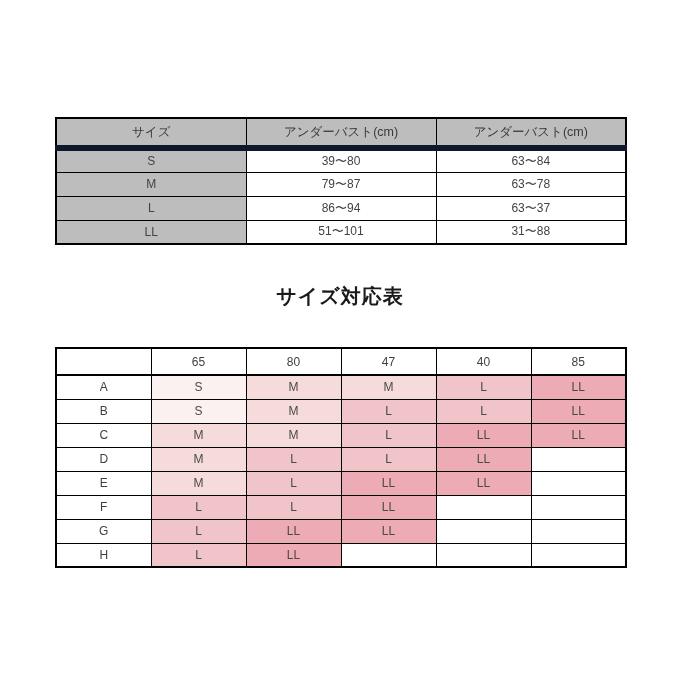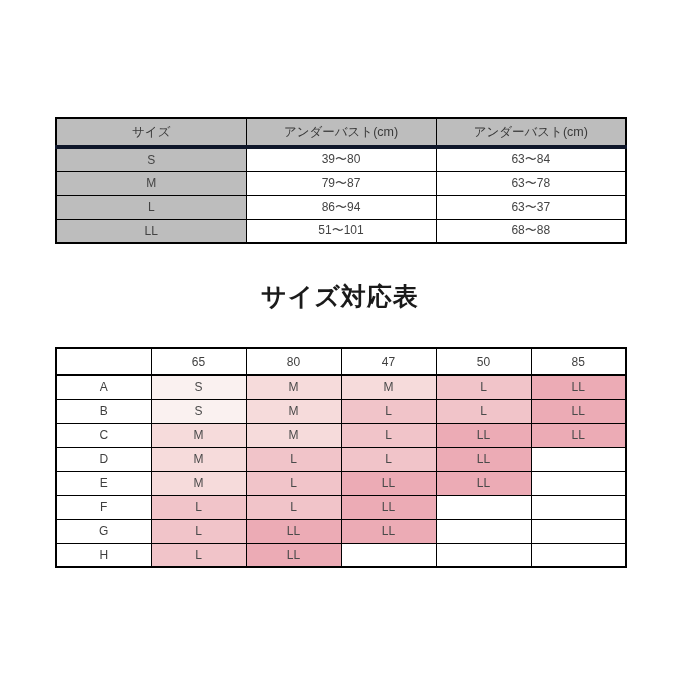--- a/index.html
+++ b/index.html
@@ -27,34 +27,34 @@
     color: #434343;
     overflow: hidden;
     white-space: nowrap;
   }
 
   
   #spec-table { left: 55px; top: 117px; width: 570px; border: 2px solid #000; }
   #spec-table thead th {
     background: #bdbdbd;
     height: 26px;
-    border-bottom: 4px solid #0f172a;
+    border-bottom: 6px solid #0f172a;
     font-size: 12.5px;
     color: #3a3a3a;
     margin-top: 18px;
   }
   #spec-table tbody tr { height: 24px; }
   #spec-table tbody th { background: #bdbdbd; }
 
   
   .matrix-title {
     position: absolute;
     left: 0; top: 284px; width: 680px;
     text-align: center;
-    font-size: 25px;
+    font-size: 20px;
     line-height: 24px;
     font-weight: bold;
     color: #1a1a1a;
     letter-spacing: 1px;
   }
 
   
   #matrix-table { left: 55px; top: 347px; width: 570px; border: 2px solid #000; }
   #matrix-table thead th {
     height: 25px;
@@ -97,21 +97,21 @@
           <td>63〜78</td>
         </tr>
         <tr>
           <th>L</th>
           <td>86〜94</td>
           <td>63〜37</td>
         </tr>
         <tr>
           <th>LL</th>
           <td>51〜101</td>
-          <td>68〜88</td>
+          <td>31〜88</td>
         </tr>
       </tbody>
   </table>
 
   <div class="matrix-title">サイズ対応表</div>
 
   <table id="matrix-table">
     <colgroup>
         <col style="width:95px">
         <col style="width:95px">
@@ -119,21 +119,21 @@
         <col style="width:95px">
         <col style="width:95px">
         <col style="width:95px">
       </colgroup>
     <thead>
         <tr>
           <th></th>
           <th>65</th>
           <th>80</th>
           <th>47</th>
-          <th>50</th>
+          <th>40</th>
           <th>85</th>
         </tr>
       </thead>
     <tbody>
         <tr>
           <th>A</th>
           <td style="background: rgb(250, 241, 240);">S</td>
           <td style="background: rgb(246, 219, 219);">M</td>
           <td style="background: rgb(246, 219, 219);">M</td>
           <td style="background: rgb(241, 196, 201);">L</td>

